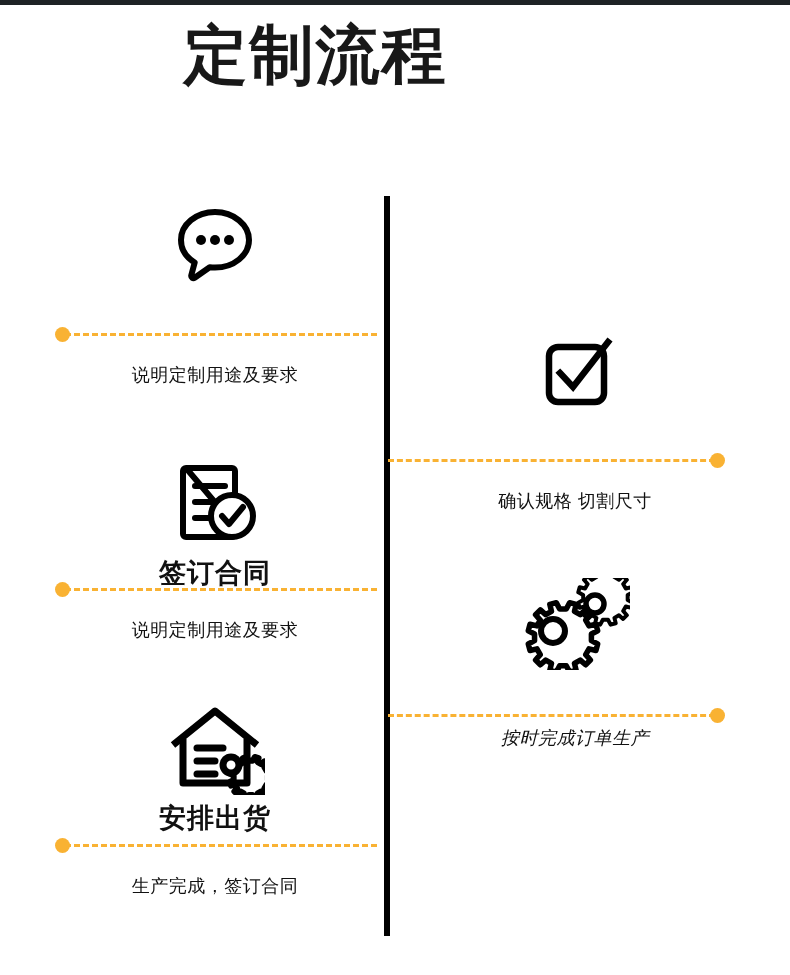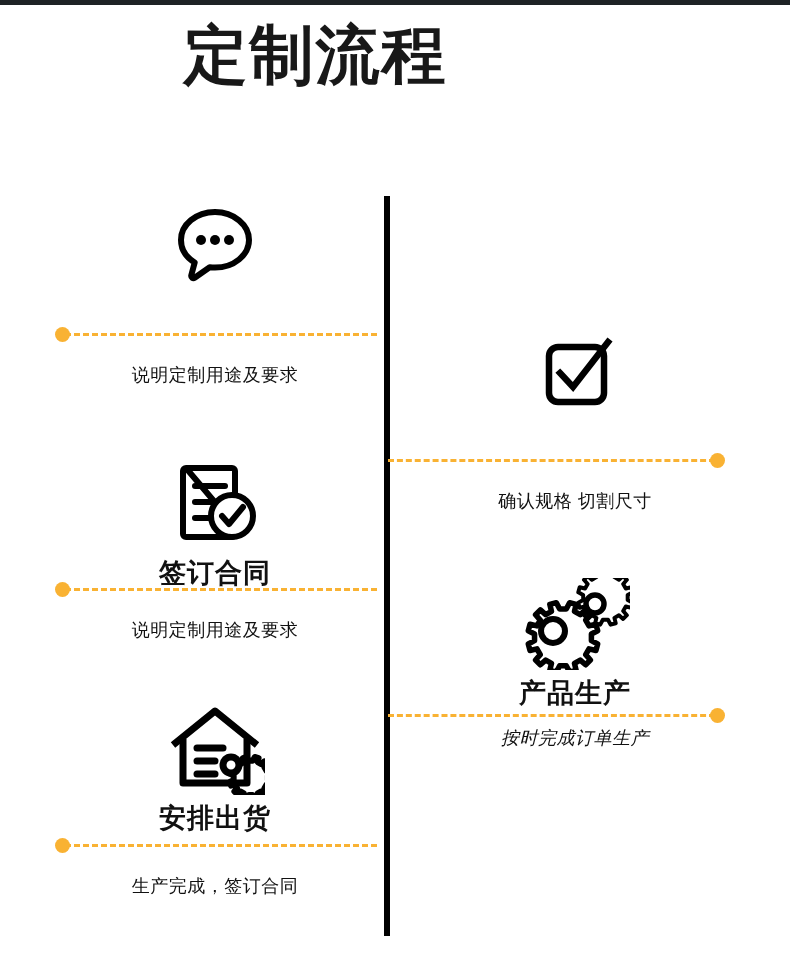--- a/index.html
+++ b/index.html
@@ -188,21 +188,20 @@
       <g fill="none" stroke="#000" stroke-width="6" stroke-linejoin="round">
         <path d="M37 35 l7.5 1.8 3.6 -6.3 -5.1 -5.8 5.2 -5.2 5.8 5.1 6.3 -3.6 -1.8 -7.5 7.1 -1.9 3.6 6.8 7.2 0 3.6 -6.8 7.1 1.9 -1.8 7.5 6.3 3.6 5.8 -5.1 5.2 5.2 -5.1 5.8 3.6 6.3 7.5 -1.8 1.9 7.1 -6.8 3.6 0 7.2 6.8 3.6 -1.9 7.1 -7.5 -1.8 -3.6 6.3 5.1 5.8 -5.2 5.2 -5.8 -5.1 -6.3 3.6 1.8 7.5 -7.1 1.9 -3.6 -6.8 -7.2 0 -3.6 6.8 -7.1 -1.9 1.8 -7.5 -6.3 -3.6 -5.8 5.1 -5.2 -5.2 5.1 -5.8 -3.6 -6.3 -7.5 1.8 -1.9 -7.1 6.8 -3.6 0 -7.2 -6.8 -3.6z" transform="translate(-24,14) scale(0.92)"></path>
         <circle cx="33" cy="53" r="12"></circle>
       </g>
       <g fill="none" stroke="#000" stroke-width="5.5" stroke-linejoin="round">
         <path d="M37 35 l7.5 1.8 3.6 -6.3 -5.1 -5.8 5.2 -5.2 5.8 5.1 6.3 -3.6 -1.8 -7.5 7.1 -1.9 3.6 6.8 7.2 0 3.6 -6.8 7.1 1.9 -1.8 7.5 6.3 3.6 5.8 -5.1 5.2 5.2 -5.1 5.8 3.6 6.3 7.5 -1.8 1.9 7.1 -6.8 3.6 0 7.2 6.8 3.6 -1.9 7.1 -7.5 -1.8 -3.6 6.3 5.1 5.8 -5.2 5.2 -5.8 -5.1 -6.3 3.6 1.8 7.5 -7.1 1.9 -3.6 -6.8 -7.2 0 -3.6 6.8 -7.1 -1.9 1.8 -7.5 -6.3 -3.6 -5.8 5.1 -5.2 -5.2 5.1 -5.8 -3.6 -6.3 -7.5 1.8 -1.9 -7.1 6.8 -3.6 0 -7.2 -6.8 -3.6z" transform="translate(33,-16) scale(0.72)"></path>
         <circle cx="75" cy="26" r="9"></circle>
       </g>
     </svg>
   </div>
-  <div class="step-title">产品生产</div>
 </div>
 <div class="connector to-left" style="left:388px; top:708px; width:337px;">
   <span class="dash"></span>
   <span class="dot"></span>
 </div>
 <div class="step right" style="top:711px;font-style:italic;">
   <div class="step-desc">按时完成订单生产</div>
 </div>
 
 <div class="step left" style="top:703px;">

